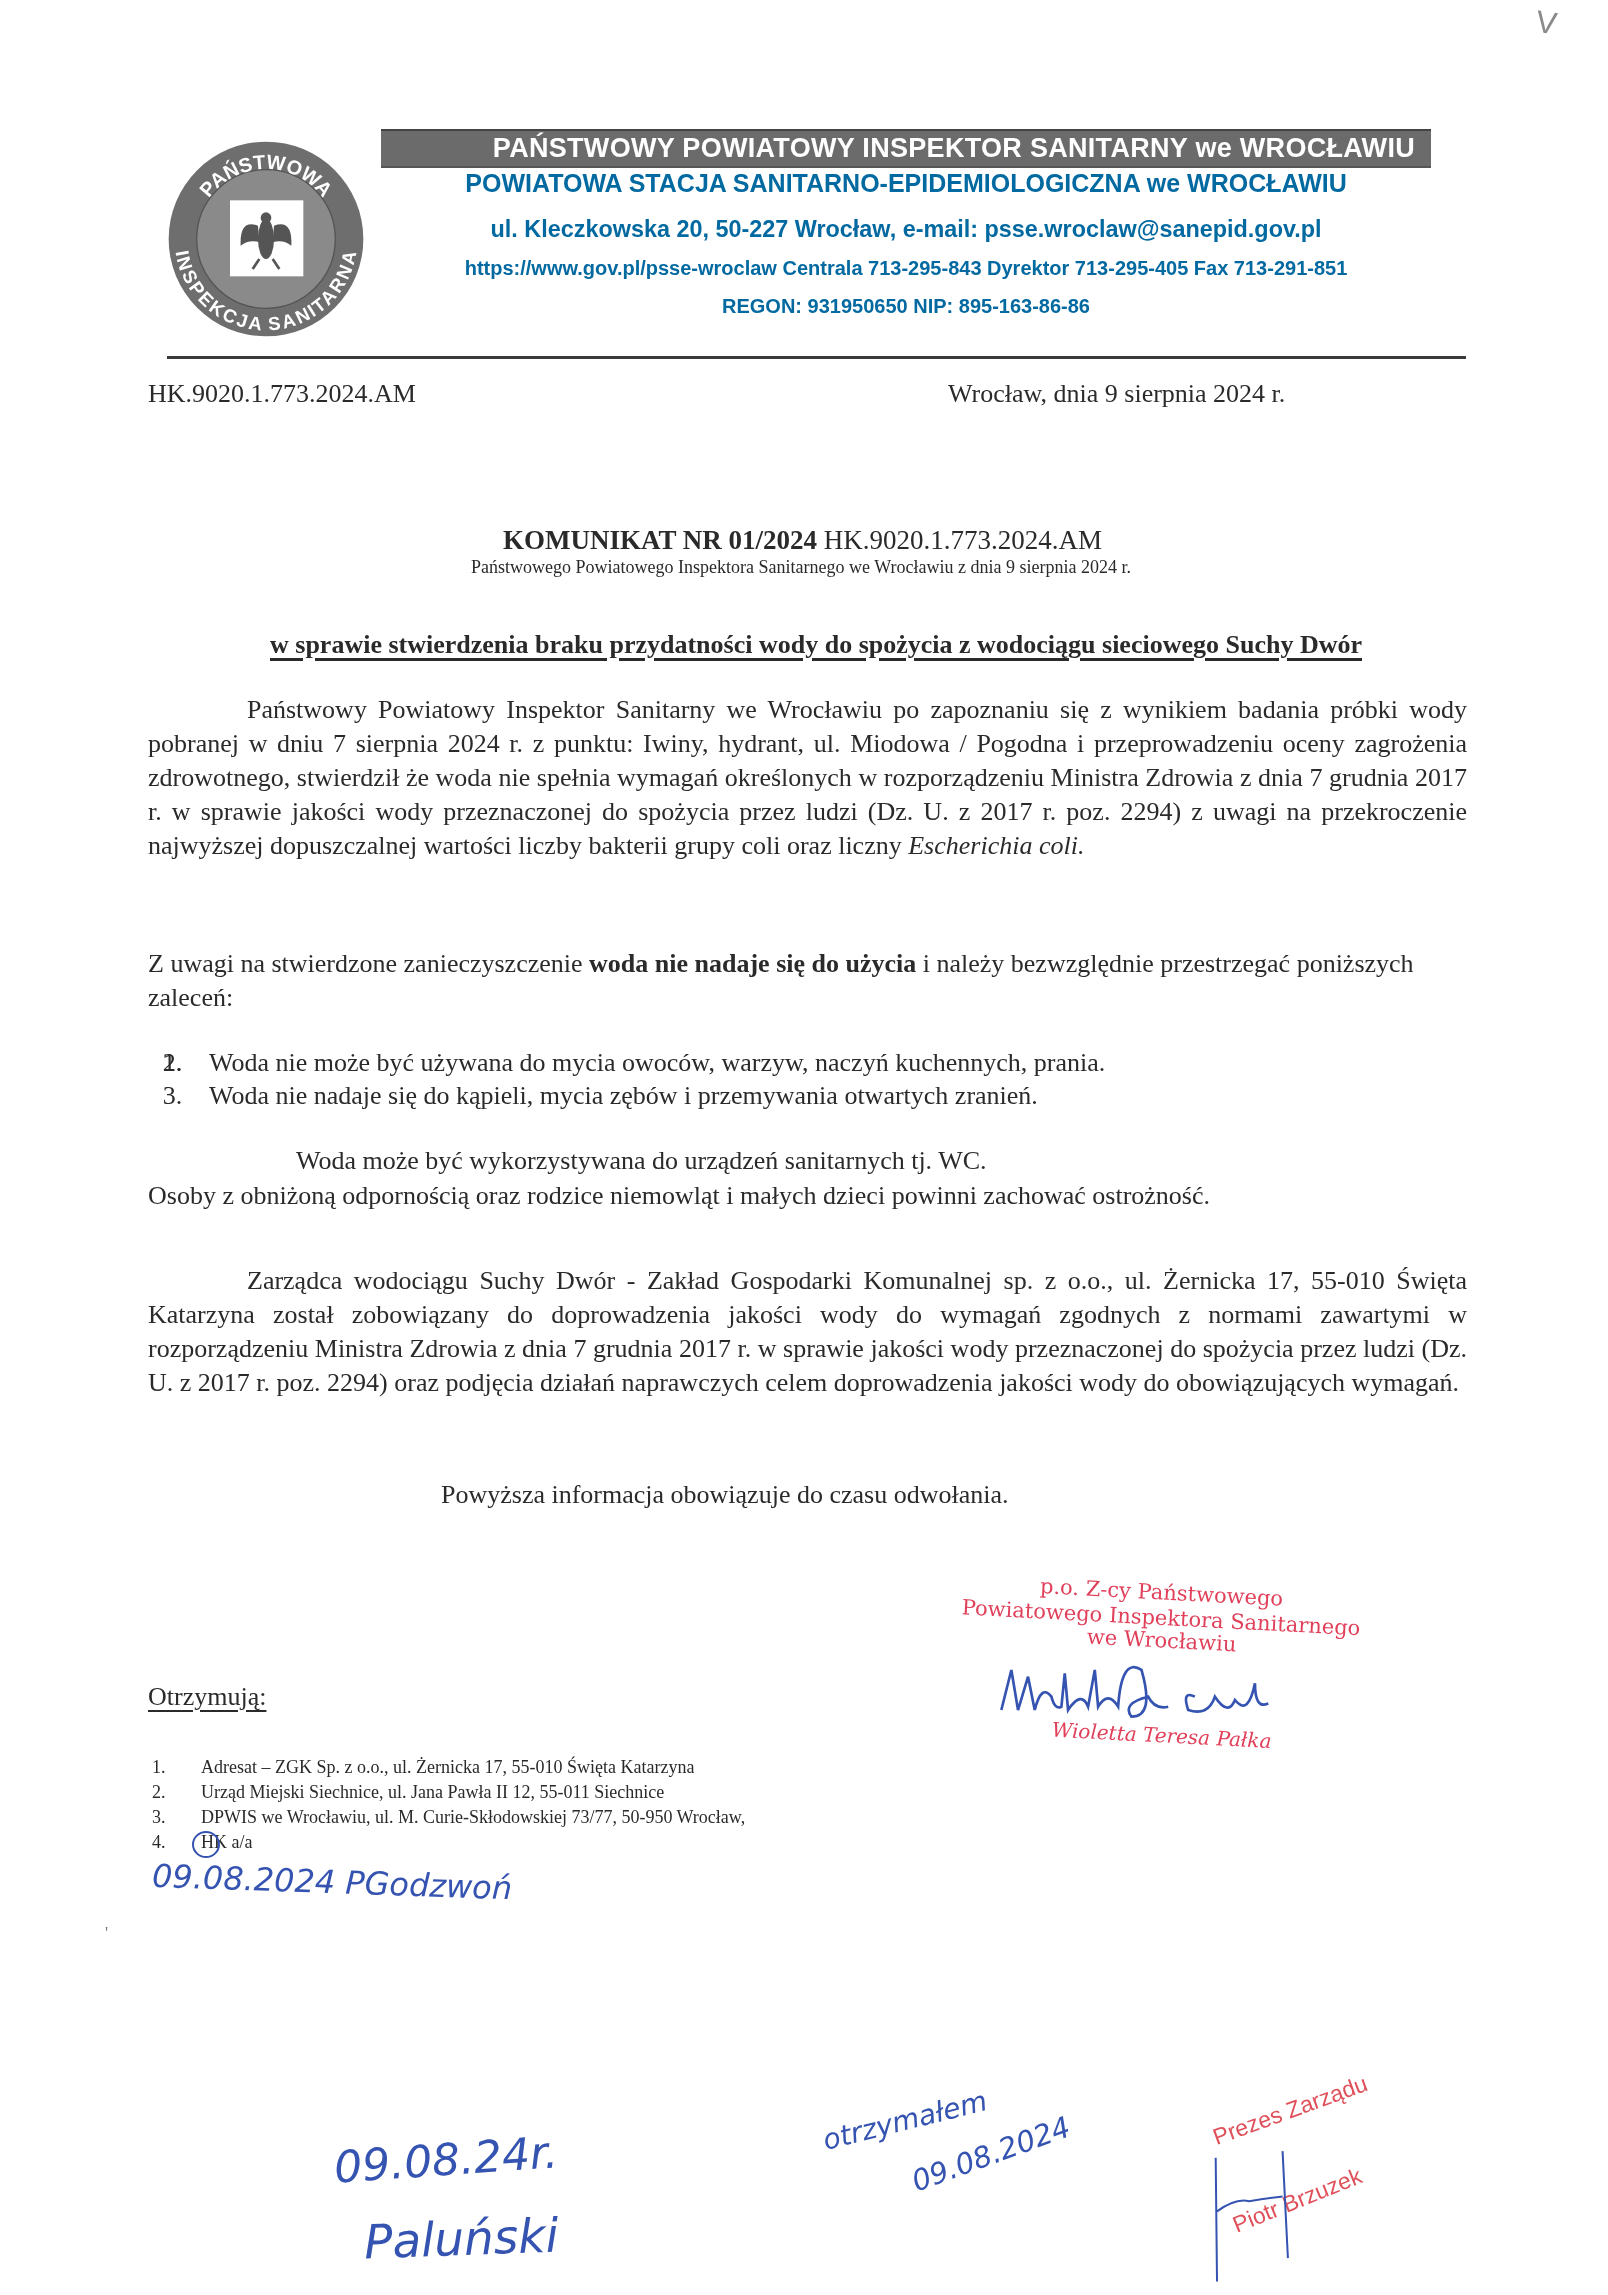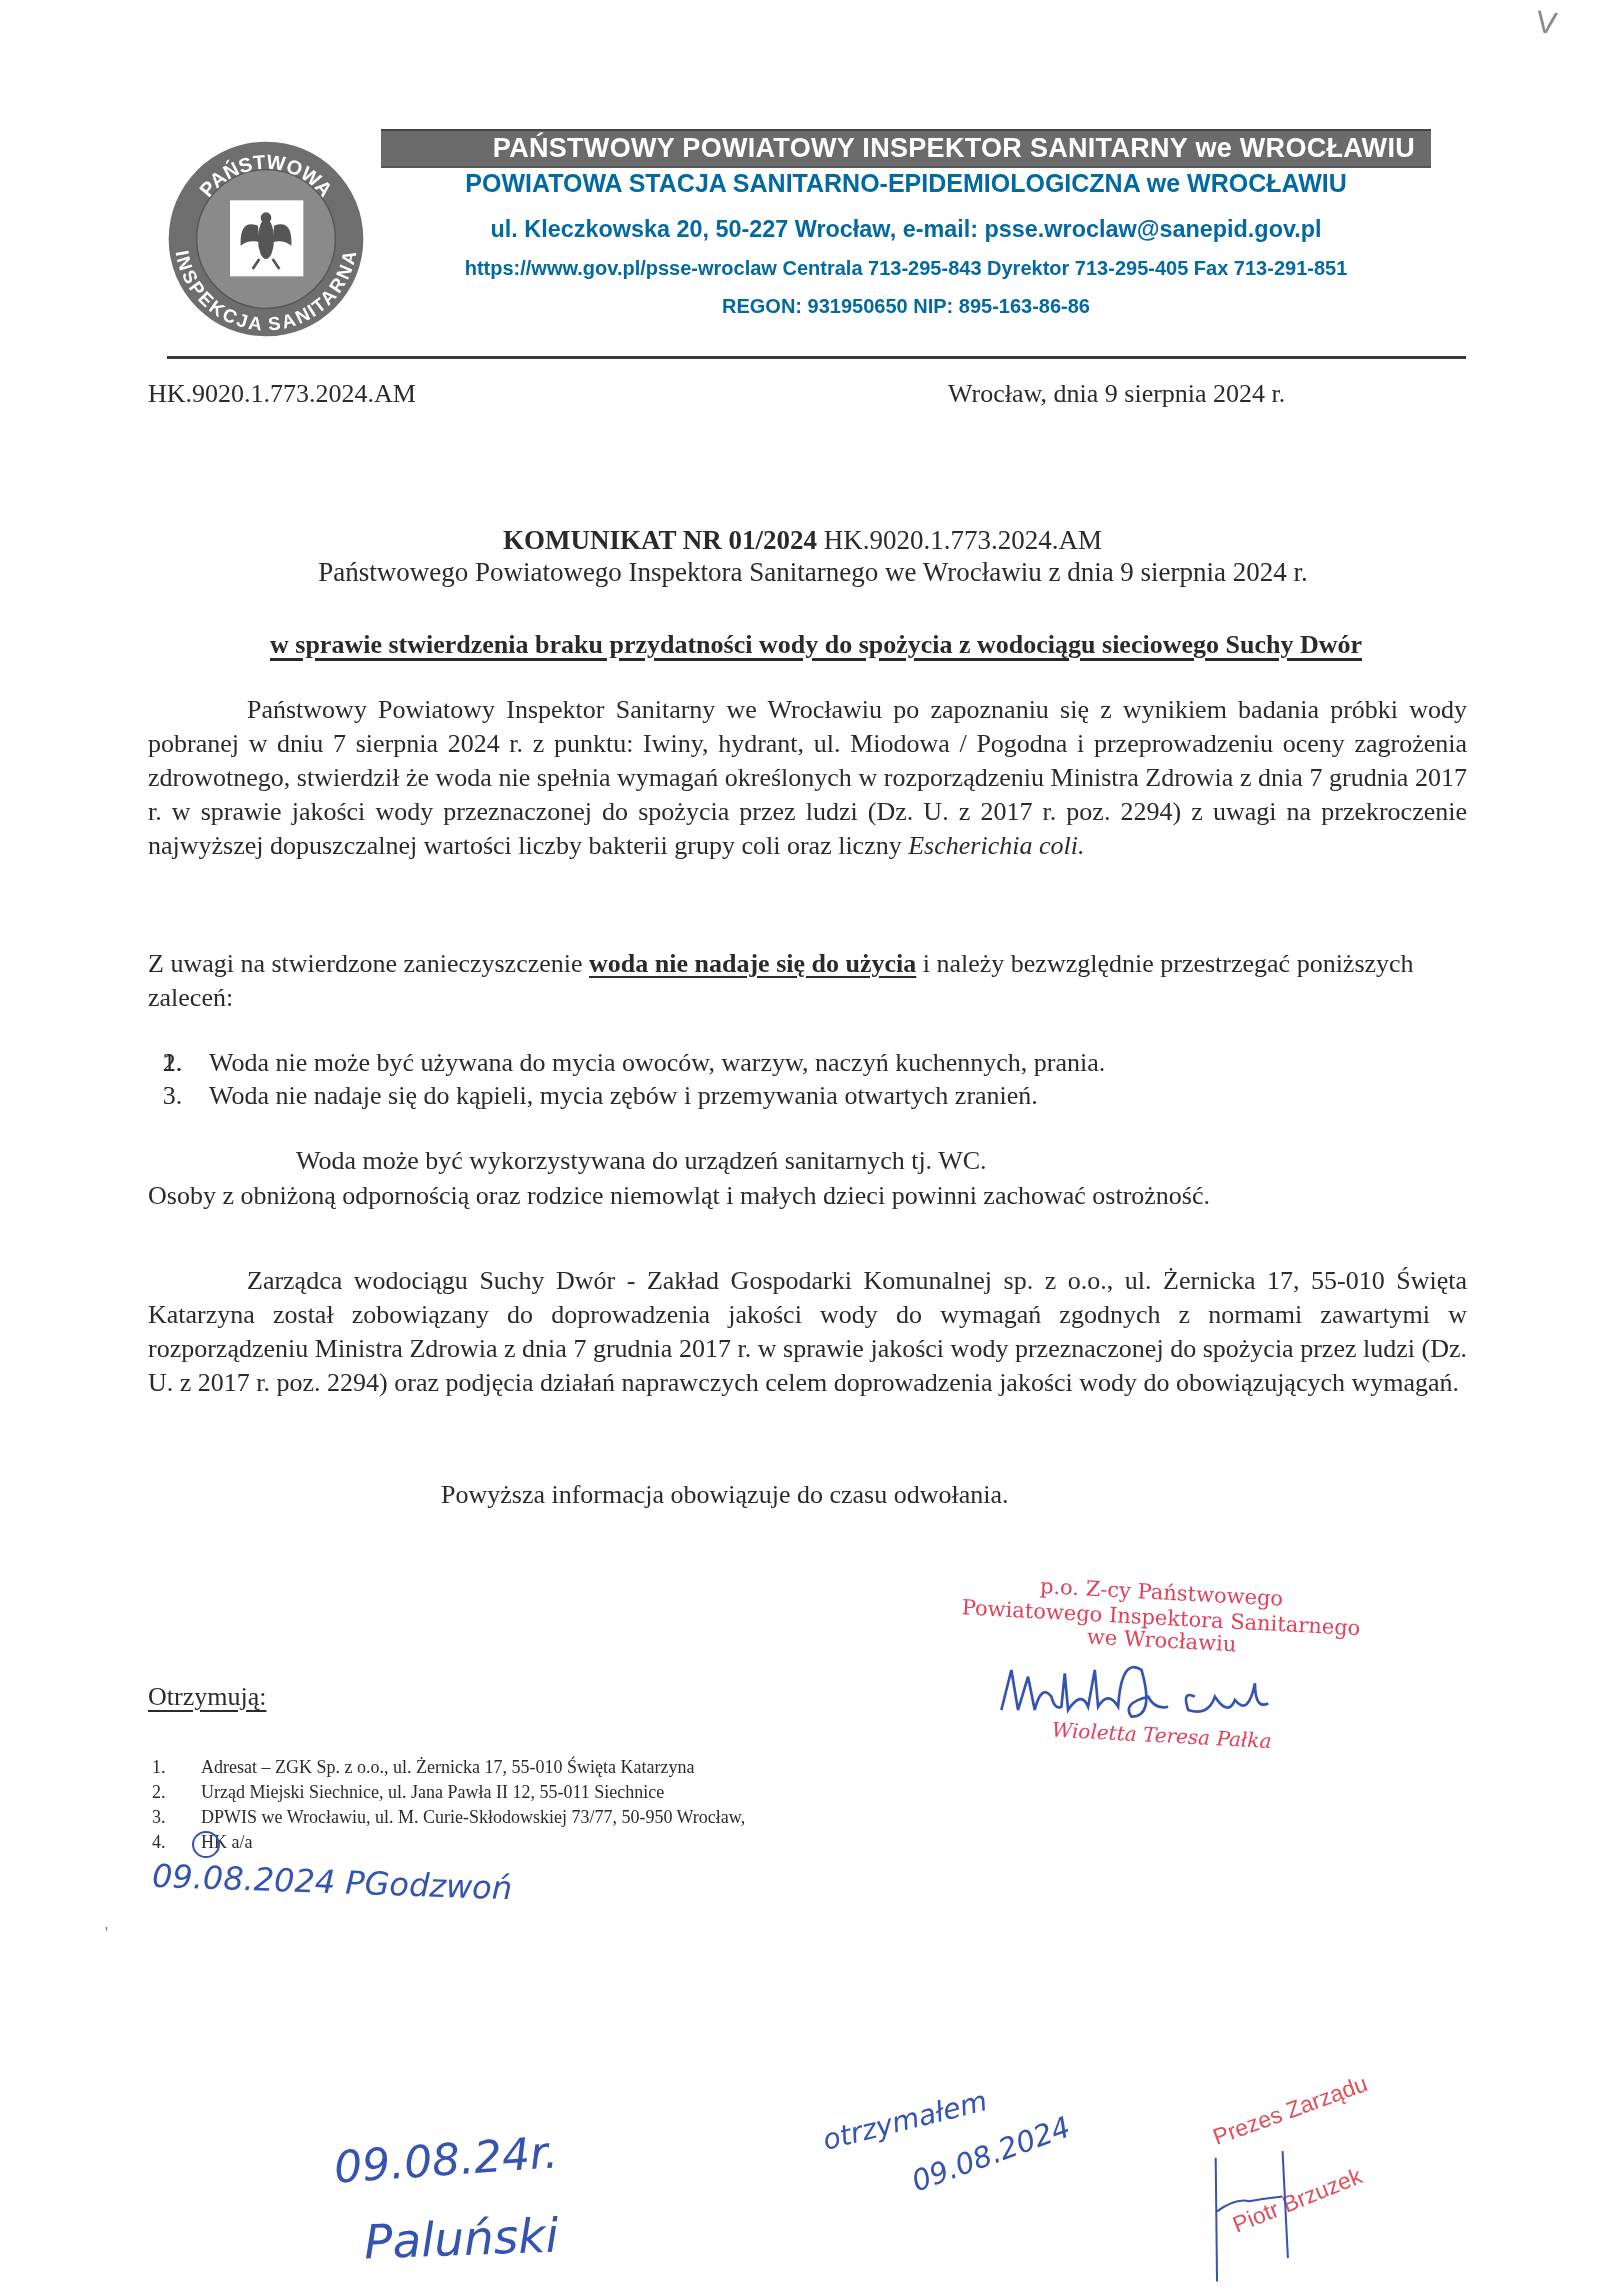--- a/index.html
+++ b/index.html
@@ -20,29 +20,29 @@
     .check { left: 1536px; top: 5.3px; font-size: 31px; color: #8a8a8a; font-family: "Liberation Sans", sans-serif; transform: rotate(8deg); }
 
     
     .meta { top: 379px; font-size: 26px; }
     .ref { left: 148px; }
     .date { left: 948px; }
 
     
     .title { left: 148px; top: 525px; width: 1309px; text-align: center; font-size: 27px; }
     .title b { font-weight: bold; }
-    .subtitle { left: 152px; top: 557px; width: 1322px; text-align: center; font-size: 27px; }
+    .subtitle { left: 140px; top: 557px; width: 1322px; text-align: center; font-size: 18px; }
     .subject { left: 148px; top: 630px; width: 1336px; text-align: center; font-size: 26px; font-weight: bold; text-decoration: underline; text-decoration-thickness: 2.7px; text-underline-offset: 4.7px; }
 
     
     .para { left: 148px; width: 1319px; font-size: 26px; line-height: 34px; text-align: justify; }
     .p1 { top: 693px; text-indent: 99px; }
     .p1 i { font-style: italic; }
     .p2 { top: 947px; text-align: left; }
-    .p2 .u { font-weight: bold; text-decoration: underline; text-decoration-thickness: 2px; text-underline-offset: 4px; margin-top: 12px; }
+    .p2 .u { font-weight: bold; text-decoration-thickness: 2px; text-underline-offset: 4px; margin-top: 12px; }
     .list { left: 148px; top: 1046px; width: 1319px; font-size: 26px; line-height: 33px; margin: 0; padding: 0; list-style: none; }
     .list li { position: relative; padding-left: 61px; }
     .list .num { position: absolute; left: 14.7px; }
     .note { left: 296px; top: 1146px; font-size: 26px; }
     .caution { left: 148px; top: 1181px; font-size: 26px; }
     .p3 { top: 1264px; text-indent: 99px; }
     .p4 { left: 441px; top: 1480px; font-size: 26px; }
 
     
     .stamp { color: #e0405a; font-family: "DejaVu Serif", serif; transform: rotate(3deg); transform-origin: left top; text-align: center; }

